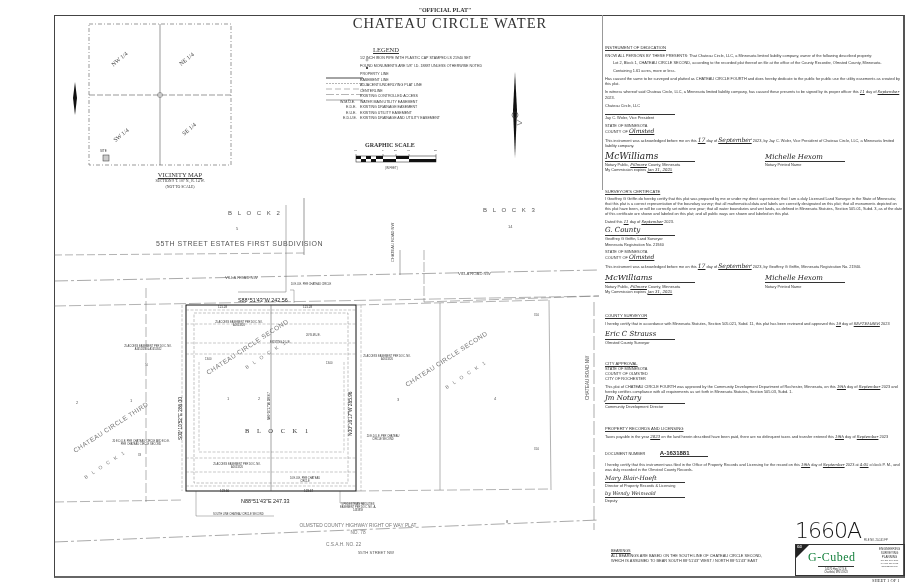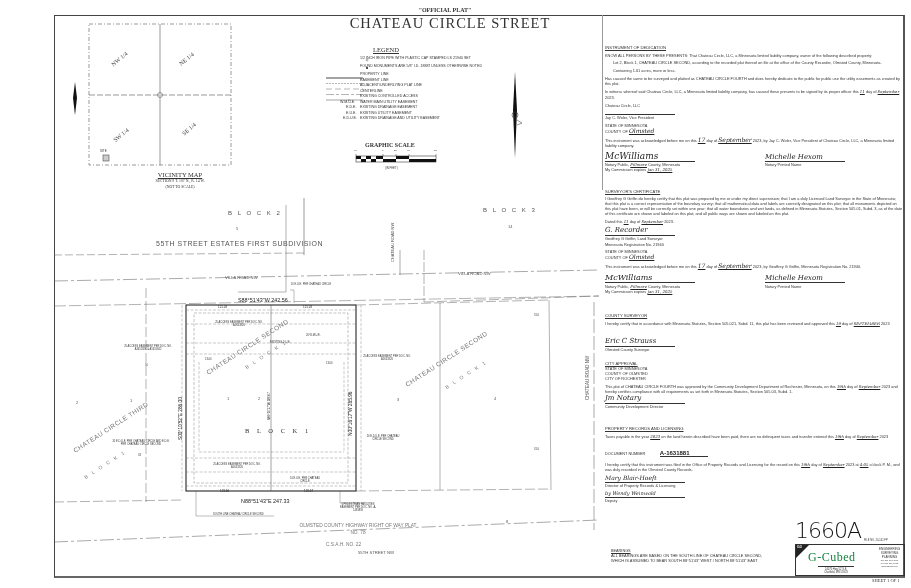--- a/index.html
+++ b/index.html
@@ -11,21 +11,21 @@
   .sheet{position:absolute;left:54px;top:15px;width:851px;height:563px;border:1px solid #444;border-right:2px solid #555;border-bottom:2px solid #666;box-sizing:border-box;}
   .para{font-size:3.9px;line-height:5.1px;color:#333;}
   .sig{font-family:"DejaVu Serif",serif;font-style:italic;color:#222;}
 </style>
 </head>
 <body>
 
 <div class="sheet"></div>
 
 <div class="abs serif" style="left:395px;top:7px;width:100px;text-align:center;font-size:6px;font-weight:bold;color:#333;">"OFFICIAL PLAT"</div>
-<div class="abs serif" style="left:320px;top:15px;width:260px;text-align:center;font-size:14.5px;letter-spacing:1px;color:#333;">CHATEAU CIRCLE STREET</div>
+<div class="abs serif" style="left:320px;top:15px;width:260px;text-align:center;font-size:14.5px;letter-spacing:1px;color:#333;">CHATEAU CIRCLE WATER</div>
 
 <svg class="abs" style="left:60px;top:20px;" width="180" height="175">
   <rect x="29" y="4" width="142" height="141" fill="none" stroke="#555" stroke-width="0.6" stroke-dasharray="4,2,1,2"></rect>
   <line x1="100" y1="4" x2="100" y2="145" stroke="#555" stroke-width="0.6"></line>
   <line x1="29" y1="75" x2="171" y2="75" stroke="#555" stroke-width="0.6" stroke-dasharray="6,2"></line>
   <circle cx="100" cy="75" r="2.5" fill="none" stroke="#555" stroke-width="0.5"></circle>
   <path d="M15 62 L17 78 L15 95 L13 78 Z" fill="#111"></path>
   <rect x="43" y="135" width="6" height="6" fill="#ccc" stroke="#333" stroke-width="0.5"></rect>
 </svg>
 <div class="abs serif" style="left:110px;top:56px;font-size:6px;transform:rotate(-40deg);color:#444;">NW 1/4</div>
@@ -239,21 +239,21 @@
 <div class="abs" style="left:605px;top:189px;width:298px;">
   <div class="heading-u">SURVEYOR'S CERTIFICATE</div>
   <div class="para" style="margin-top:2px;">I Geoffrey G Griffin do hereby certify that this plat was prepared by me or under my direct supervision; that I am a duly Licensed Land Surveyor in the State of Minnesota; that this plat is a correct representation of the boundary survey; that all mathematical data and labels are correctly designated on this plat; that all monuments depicted on this plat have been, or will be correctly set within one year; that all water boundaries and wet lands, as defined in Minnesota Statutes, Section 505.01, Subd. 3, as of the date of this certificate are shown and labeled on this plat; and all public ways are shown and labeled on this plat.</div>
   <div class="para" style="margin-top:3px;">
     <span>Dated this</span>
     <span class="sig" style="text-decoration:underline;">11</span>
     <span>day of</span>
     <span class="sig" style="text-decoration:underline;">September</span>
     <span>2023.</span>
   </div>
-  <div class="sig" style="width:70px;border-bottom:0.5px solid #333;font-size:7px;height:9px;margin-top:2px;">G. Recorder</div>
+  <div class="sig" style="width:70px;border-bottom:0.5px solid #333;font-size:7px;height:9px;margin-top:2px;">G. County</div>
   <div class="para">Geoffrey G Griffin, Land Surveyor</div>
   <div class="para">Minnesota Registration No. 21940</div>
   <div class="para" style="margin-top:2px;">STATE OF MINNESOTA</div>
   <div class="para"><span>COUNTY OF</span> <span class="sig" style="font-size:6px;text-decoration:underline;">Olmsted</span></div>
   <div class="para" style="margin-top:3px;">
     <span>This instrument was acknowledged before me on this</span>
     <span class="sig" style="font-size:6px;text-decoration:underline;">17</span>
     <span>day of</span>
     <span class="sig" style="font-size:6px;text-decoration:underline;">September</span>
     <span>2023, by Geoffrey G Griffin, Minnesota Registration No. 21940.</span>
@@ -269,21 +269,21 @@
 
 <div class="abs" style="left:605px;top:313px;width:298px;">
   <div class="heading-u">COUNTY SURVEYOR</div>
   <div class="para" style="margin-top:3px;">
     <span>I hereby certify that in accordance with Minnesota Statutes, Section 505.021, Subd. 11, this plat has been reviewed and approved this</span>
     <span class="sig" style="text-decoration:underline;">19</span>
     <span>day of</span>
     <span class="sig" style="text-decoration:underline;">SEPTEMBER</span>
     <span>2023</span>
   </div>
-  <div class="sig" style="width:70px;border-bottom:0.5px solid #333;font-size:7px;height:9px;margin-top:11px;">Eric C Strauss</div>
+  <div class="sig" style="width:70px;border-bottom:0.5px solid #333;font-size:7px;height:9px;margin-top:4px;">Eric C Strauss</div>
   <div class="para">Olmsted County Surveyor</div>
 </div>
 
 <div class="abs" style="left:605px;top:361px;width:298px;">
   <div class="heading-u">CITY APPROVAL</div>
   <div class="para">STATE OF MINNESOTA</div>
   <div class="para">COUNTY OF OLMSTED</div>
   <div class="para">CITY OF ROCHESTER</div>
   <div class="para" style="margin-top:3px;">
     <span>This plat of CHATEAU CIRCLE FOURTH was approved by the Community Development Department of Rochester, Minnesota, on this</span>

